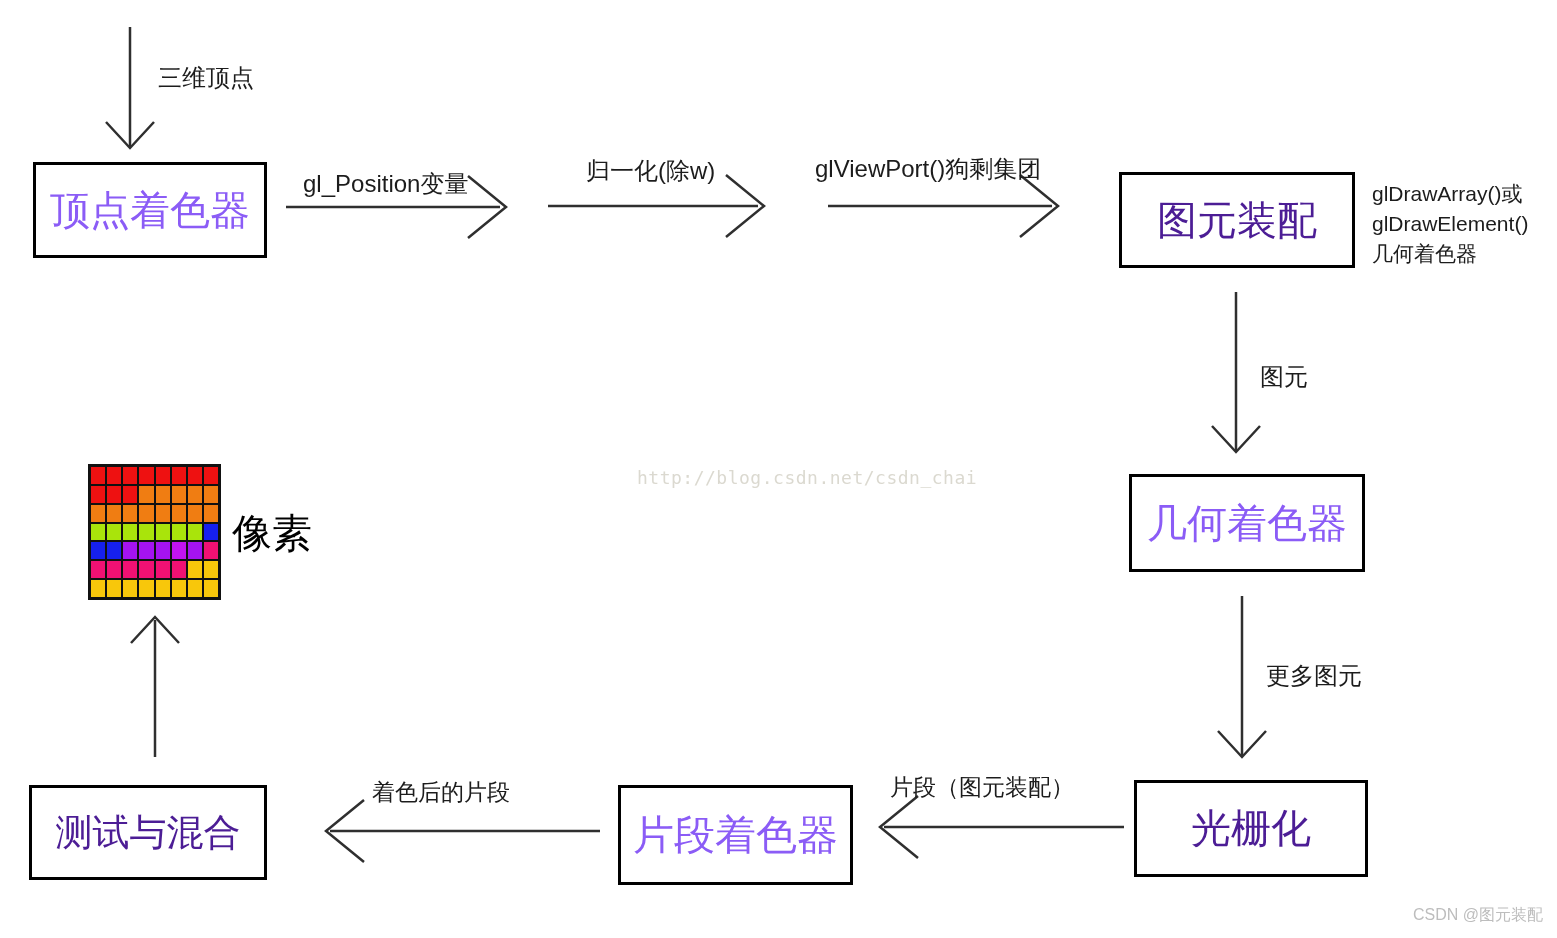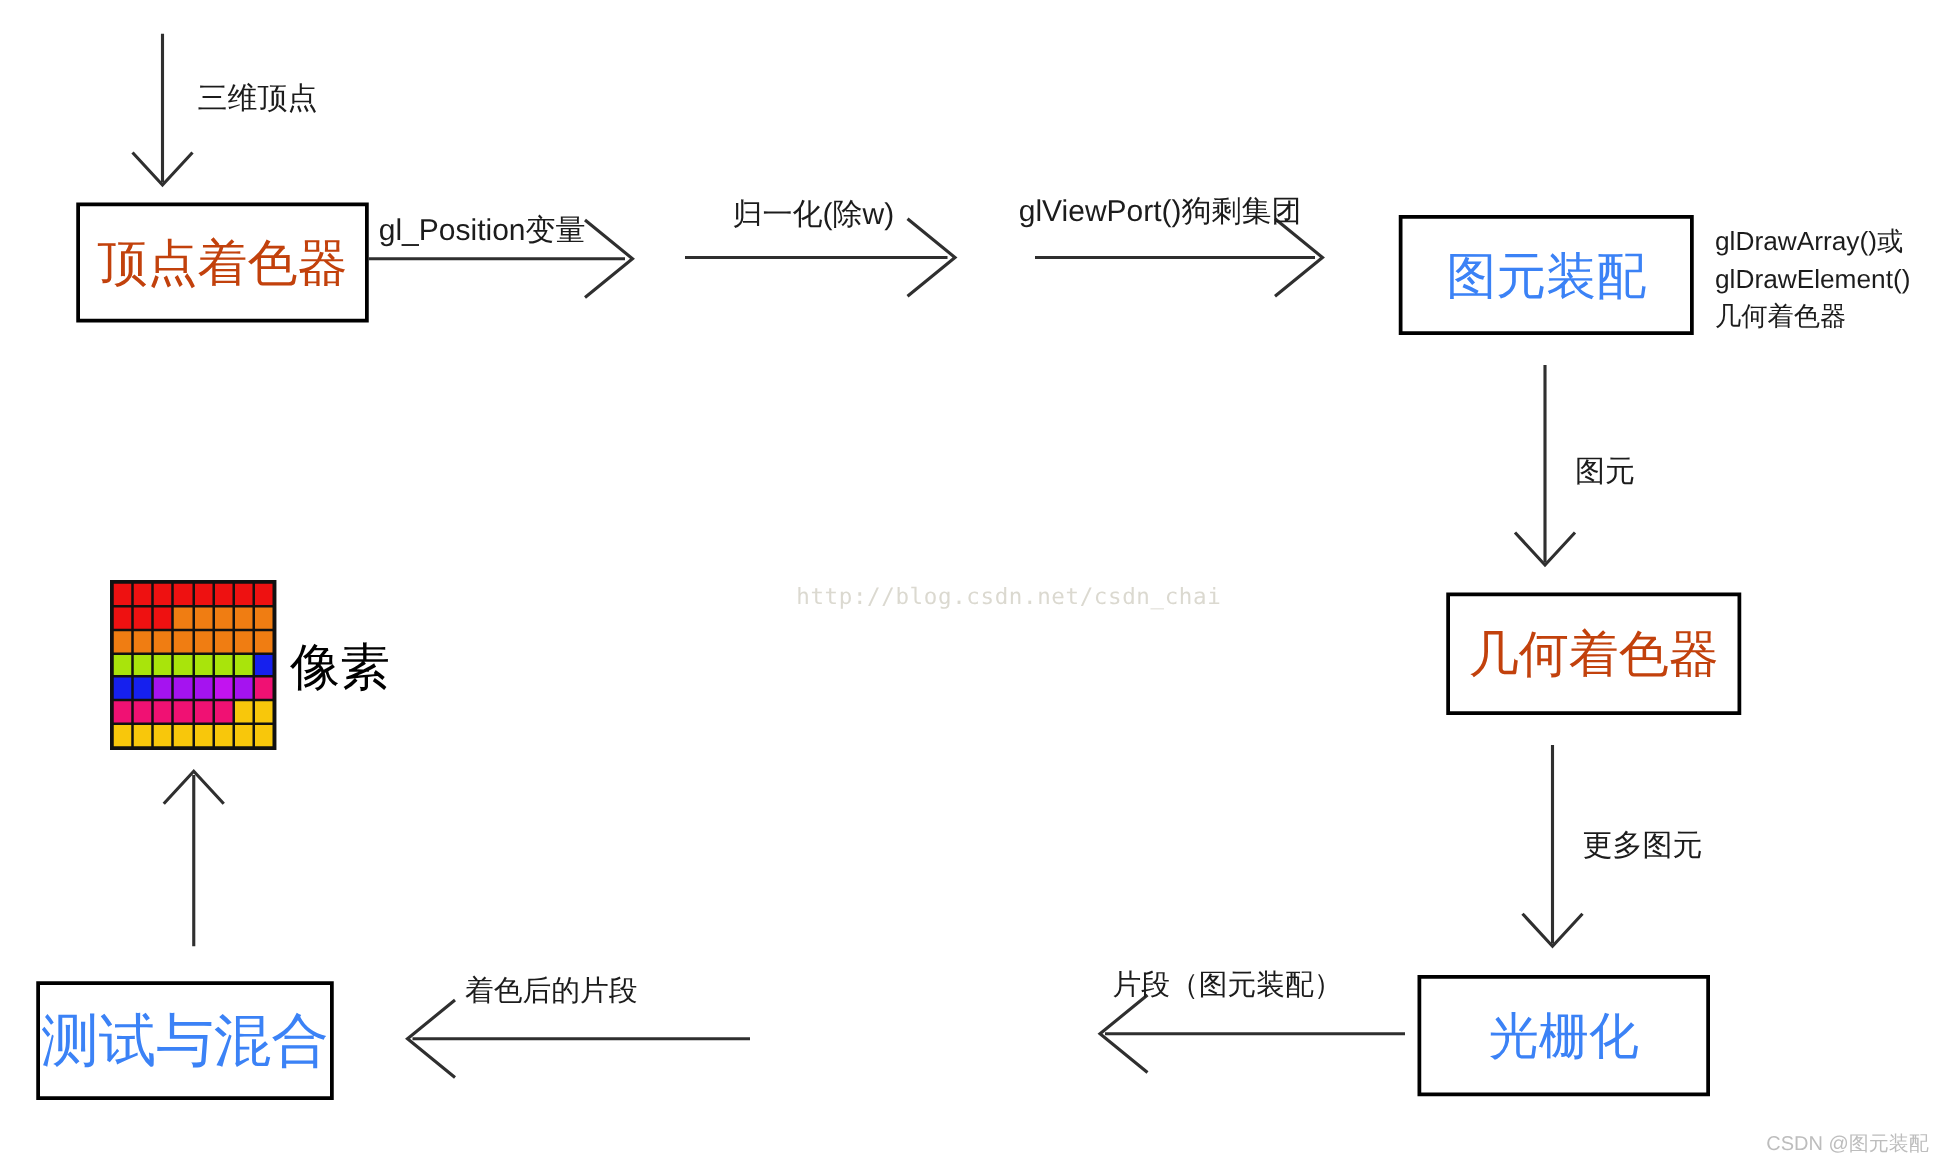--- a/index.html
+++ b/index.html
@@ -27,29 +27,29 @@
   }
 
   .node {
     position: absolute;
     background: #ffffff;
     border: 3px solid #000000;
     display: flex;
     align-items: center;
     justify-content: center;
     white-space: nowrap;
-    color: #3b82f6;
-  }
-  .node.red-text { color: #c2410c; margin-left: 28px; }
+    color: #4c1d95;
+  }
+  .node.red-text { color: #8b5cf6; }
   .node-vertex    { left: 33px;   top: 162px; width: 234px; height: 96px;  font-size: 40px; }
   .node-assembly  { left: 1119px; top: 172px; width: 236px; height: 96px;  font-size: 40px; }
   .node-geometry  { left: 1129px; top: 474px; width: 236px; height: 98px;  font-size: 40px; }
   .node-raster    { left: 1134px; top: 780px; width: 234px; height: 97px;  font-size: 40px; }
   .node-fragment  { left: 618px;  top: 785px; width: 235px; height: 100px; font-size: 41px; }
-  .node-blend     { left: 29px;   top: 785px; width: 238px; height: 95px;  font-size: 46px; }
+  .node-blend     { left: 29px;   top: 785px; width: 238px; height: 95px;  font-size: 37px; }
 
   .edge-label {
     position: absolute;
     color: #1c1c1c;
     font-size: 24px;
     white-space: nowrap;
   }
   .lbl-input       { left: 158px;  top: 62px;  }
   .lbl-glposition  { left: 303px;  top: 168px; }
   .lbl-normalize   { left: 586px;  top: 155px; }
@@ -156,20 +156,21 @@
   </svg>
 
   <div class="node node-vertex red-text">顶点着色器</div>
 
   <div class="node node-assembly">图元装配</div>
 
   <div class="node node-geometry red-text">几何着色器</div>
 
   <div class="node node-raster">光栅化</div>
 
+  <div class="node node-fragment red-text">片段着色器</div>
 
   <div class="node node-blend">测试与混合</div>
 
   <div class="edge-label lbl-input">三维顶点</div>
 
   <div class="edge-label lbl-glposition">gl_Position变量</div>
 
   <div class="edge-label lbl-normalize">归一化(除w)</div>
 
   <div class="edge-label lbl-viewport">glViewPort()狗剩集团</div>

